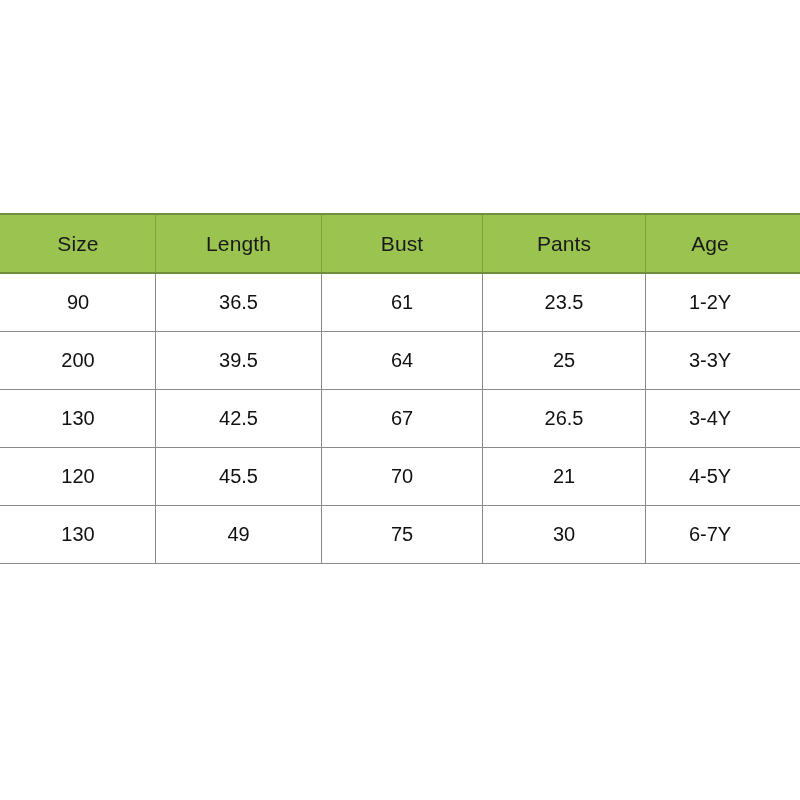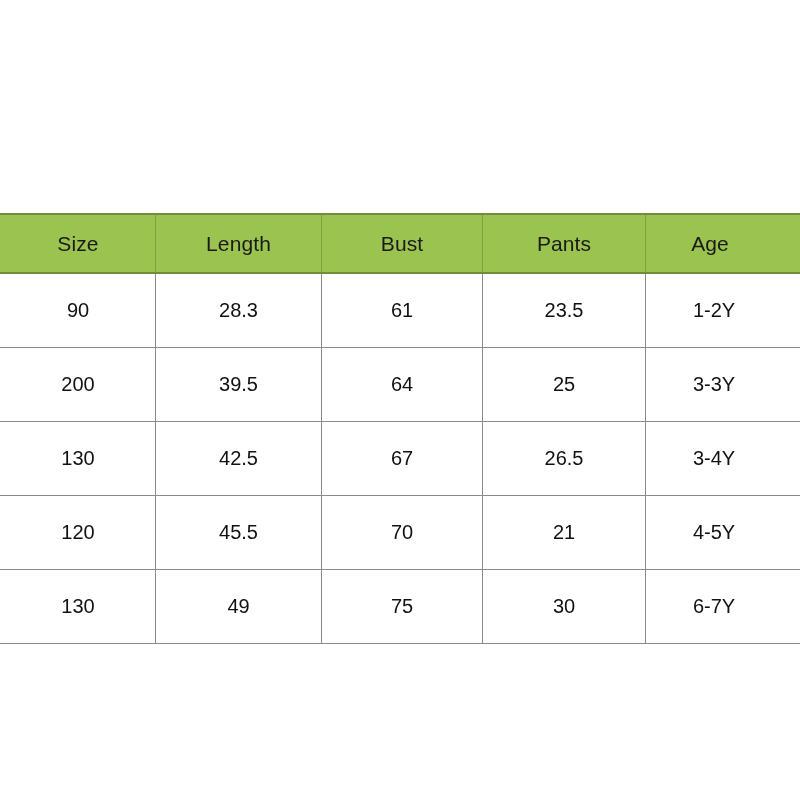--- a/index.html
+++ b/index.html
@@ -59,21 +59,21 @@
     border-right: 1px solid #7f9f45;
     border-top: 2px solid #6f8f3c;
     border-bottom: 2px solid #6f8f3c;
     letter-spacing: 0.1px;
   }
   thead th.first { border-left: 1px solid #9bc34f; }
   thead th.last  { border-right: 1px solid #9bc34f; text-align: center; }
 
   tbody td {
     height: 57px;
-    padding: 8px;
+    padding: 0;
     margin: 14px;
     background: #ffffff;
     color: #111111;
     font-size: 20px;
     font-weight: 400;
     text-align: center;
     vertical-align: middle;
     border-bottom: 1px solid #8a8a8a;
     border-left: 1px solid #8a8a8a;
     border-right: 1px solid #8a8a8a;
@@ -108,21 +108,21 @@
           <th>Length</th>
           <th>Bust</th>
           <th>Pants</th>
           <th class="last col-age">Age</th>
         </tr>
       </thead>
 
       <tbody>
         <tr>
           <td class="first">90</td>
-          <td>28.3</td>
+          <td>36.5</td>
           <td>61</td>
           <td>23.5</td>
           <td class="last col-age">1-2Y</td>
         </tr>
         <tr>
           <td class="first">200</td>
           <td>39.5</td>
           <td>64</td>
           <td>25</td>
           <td class="last col-age">3-3Y</td>

